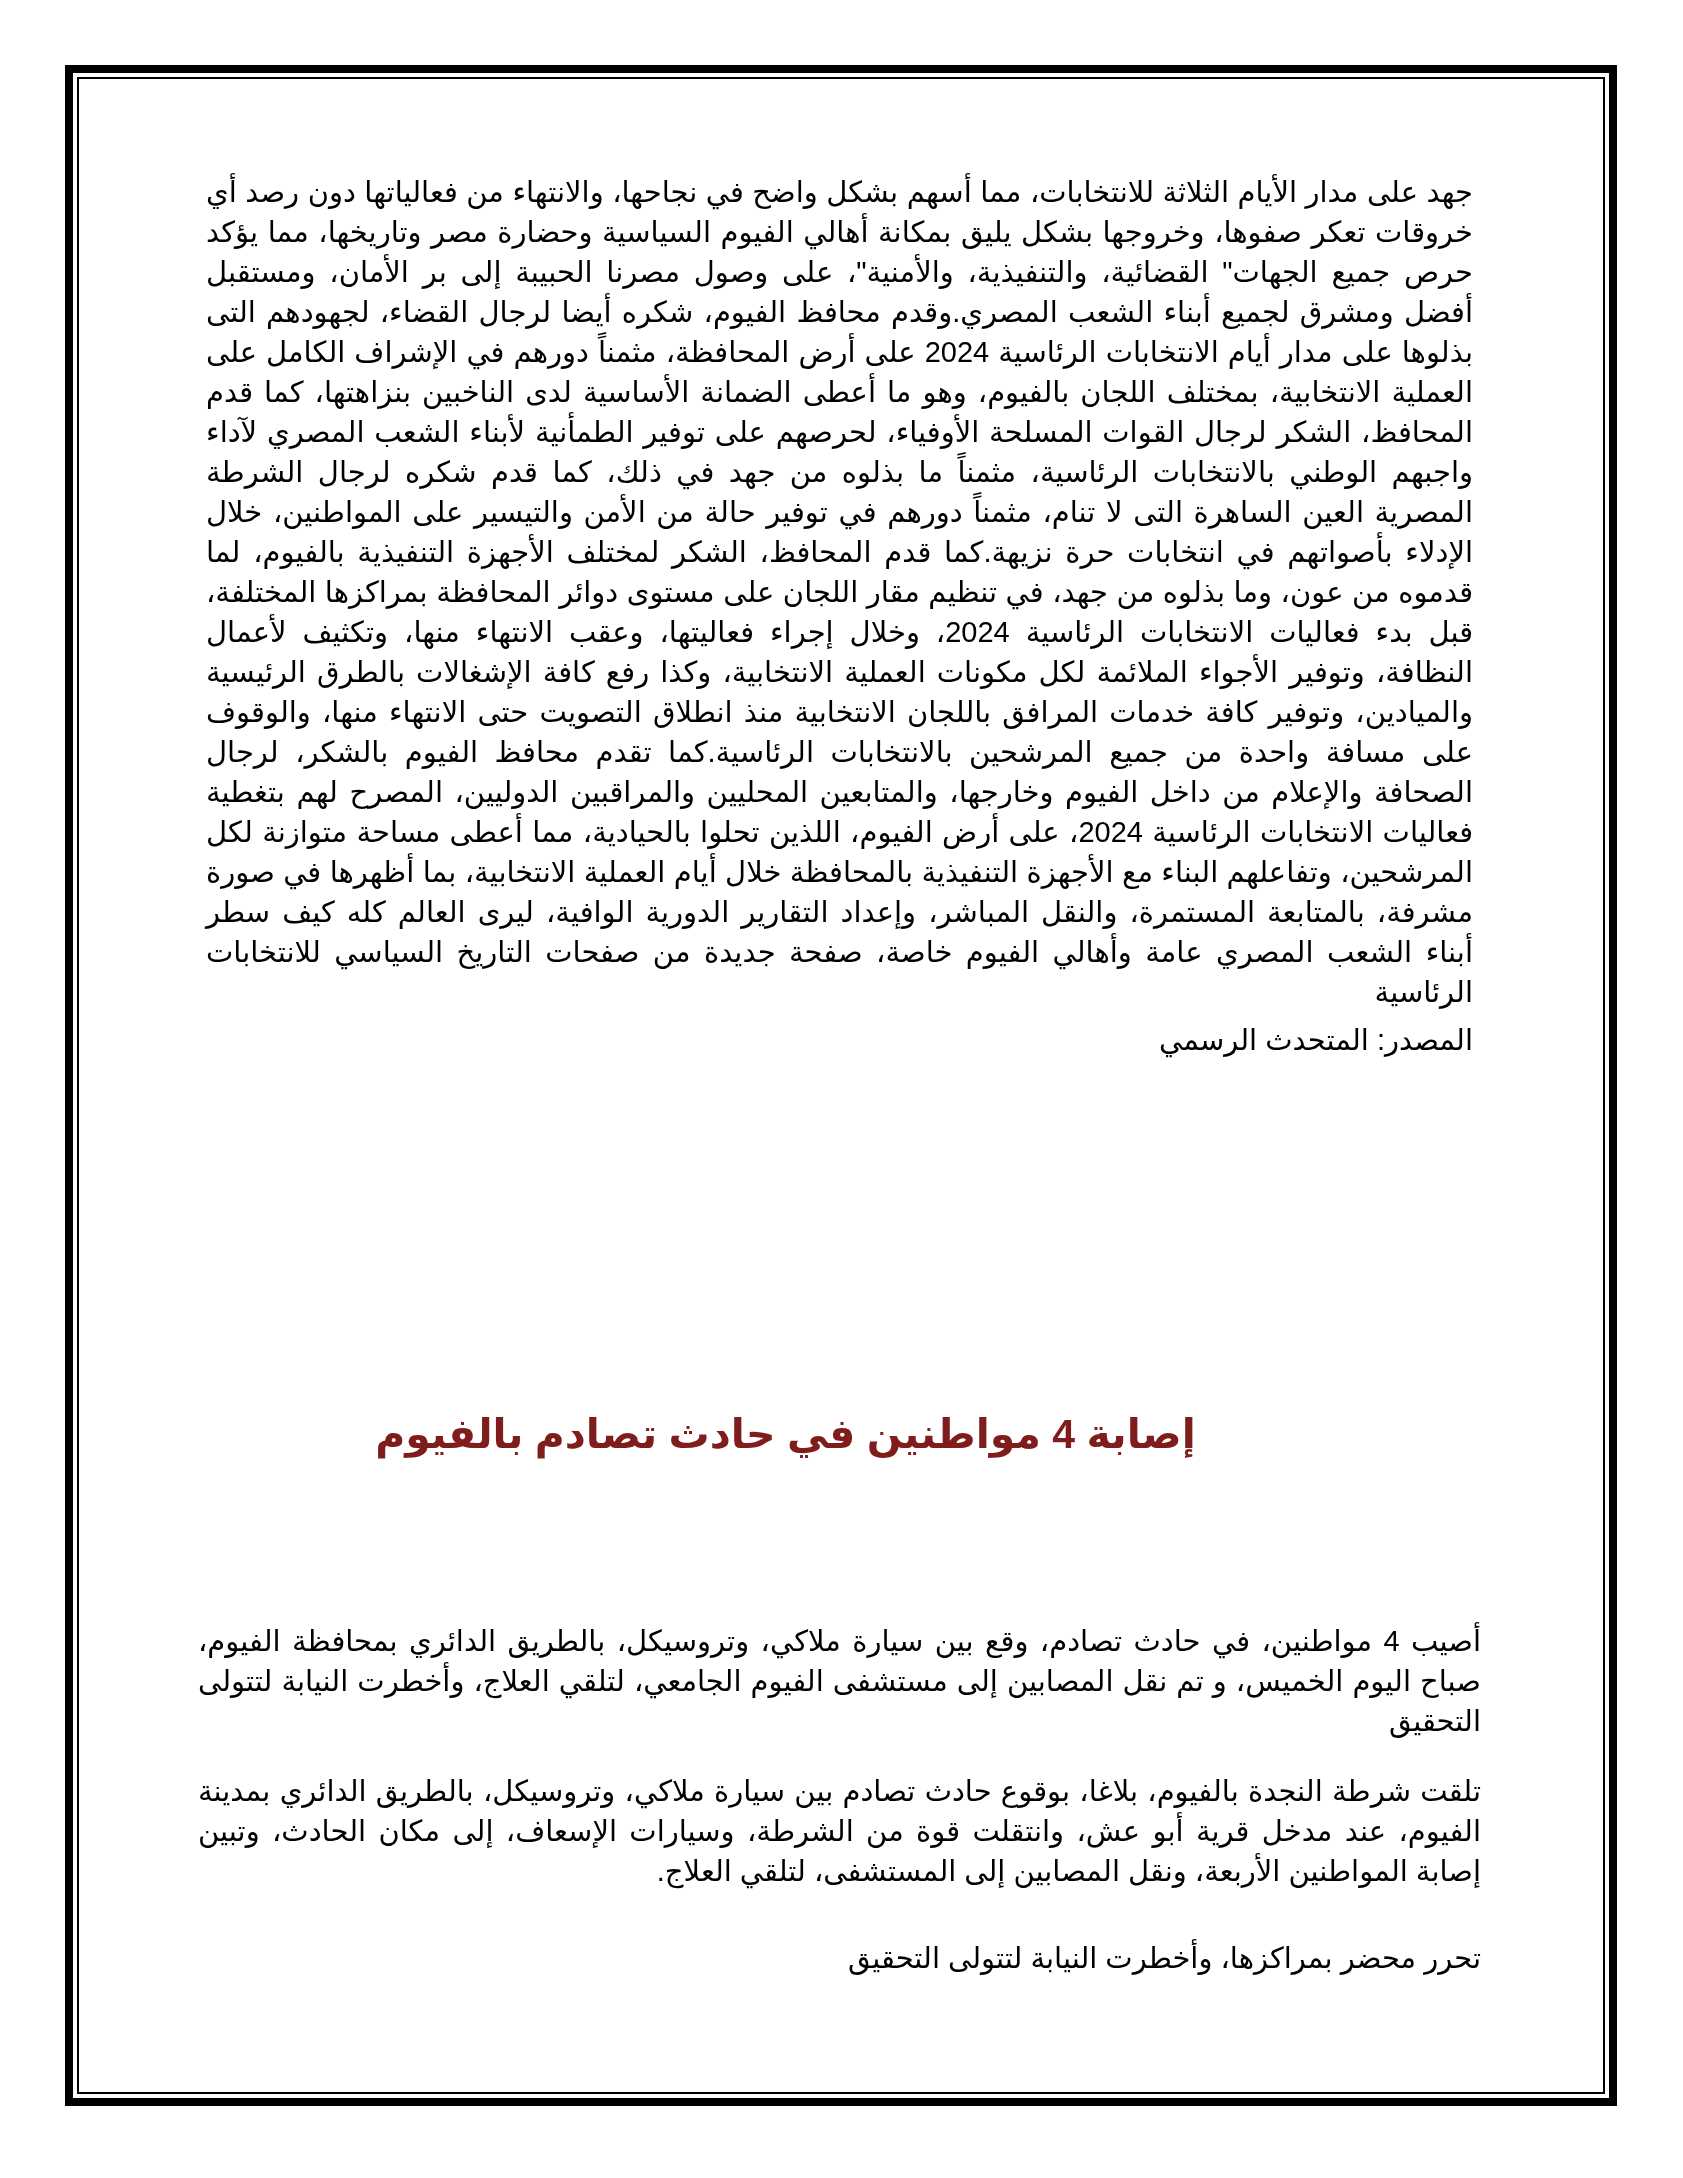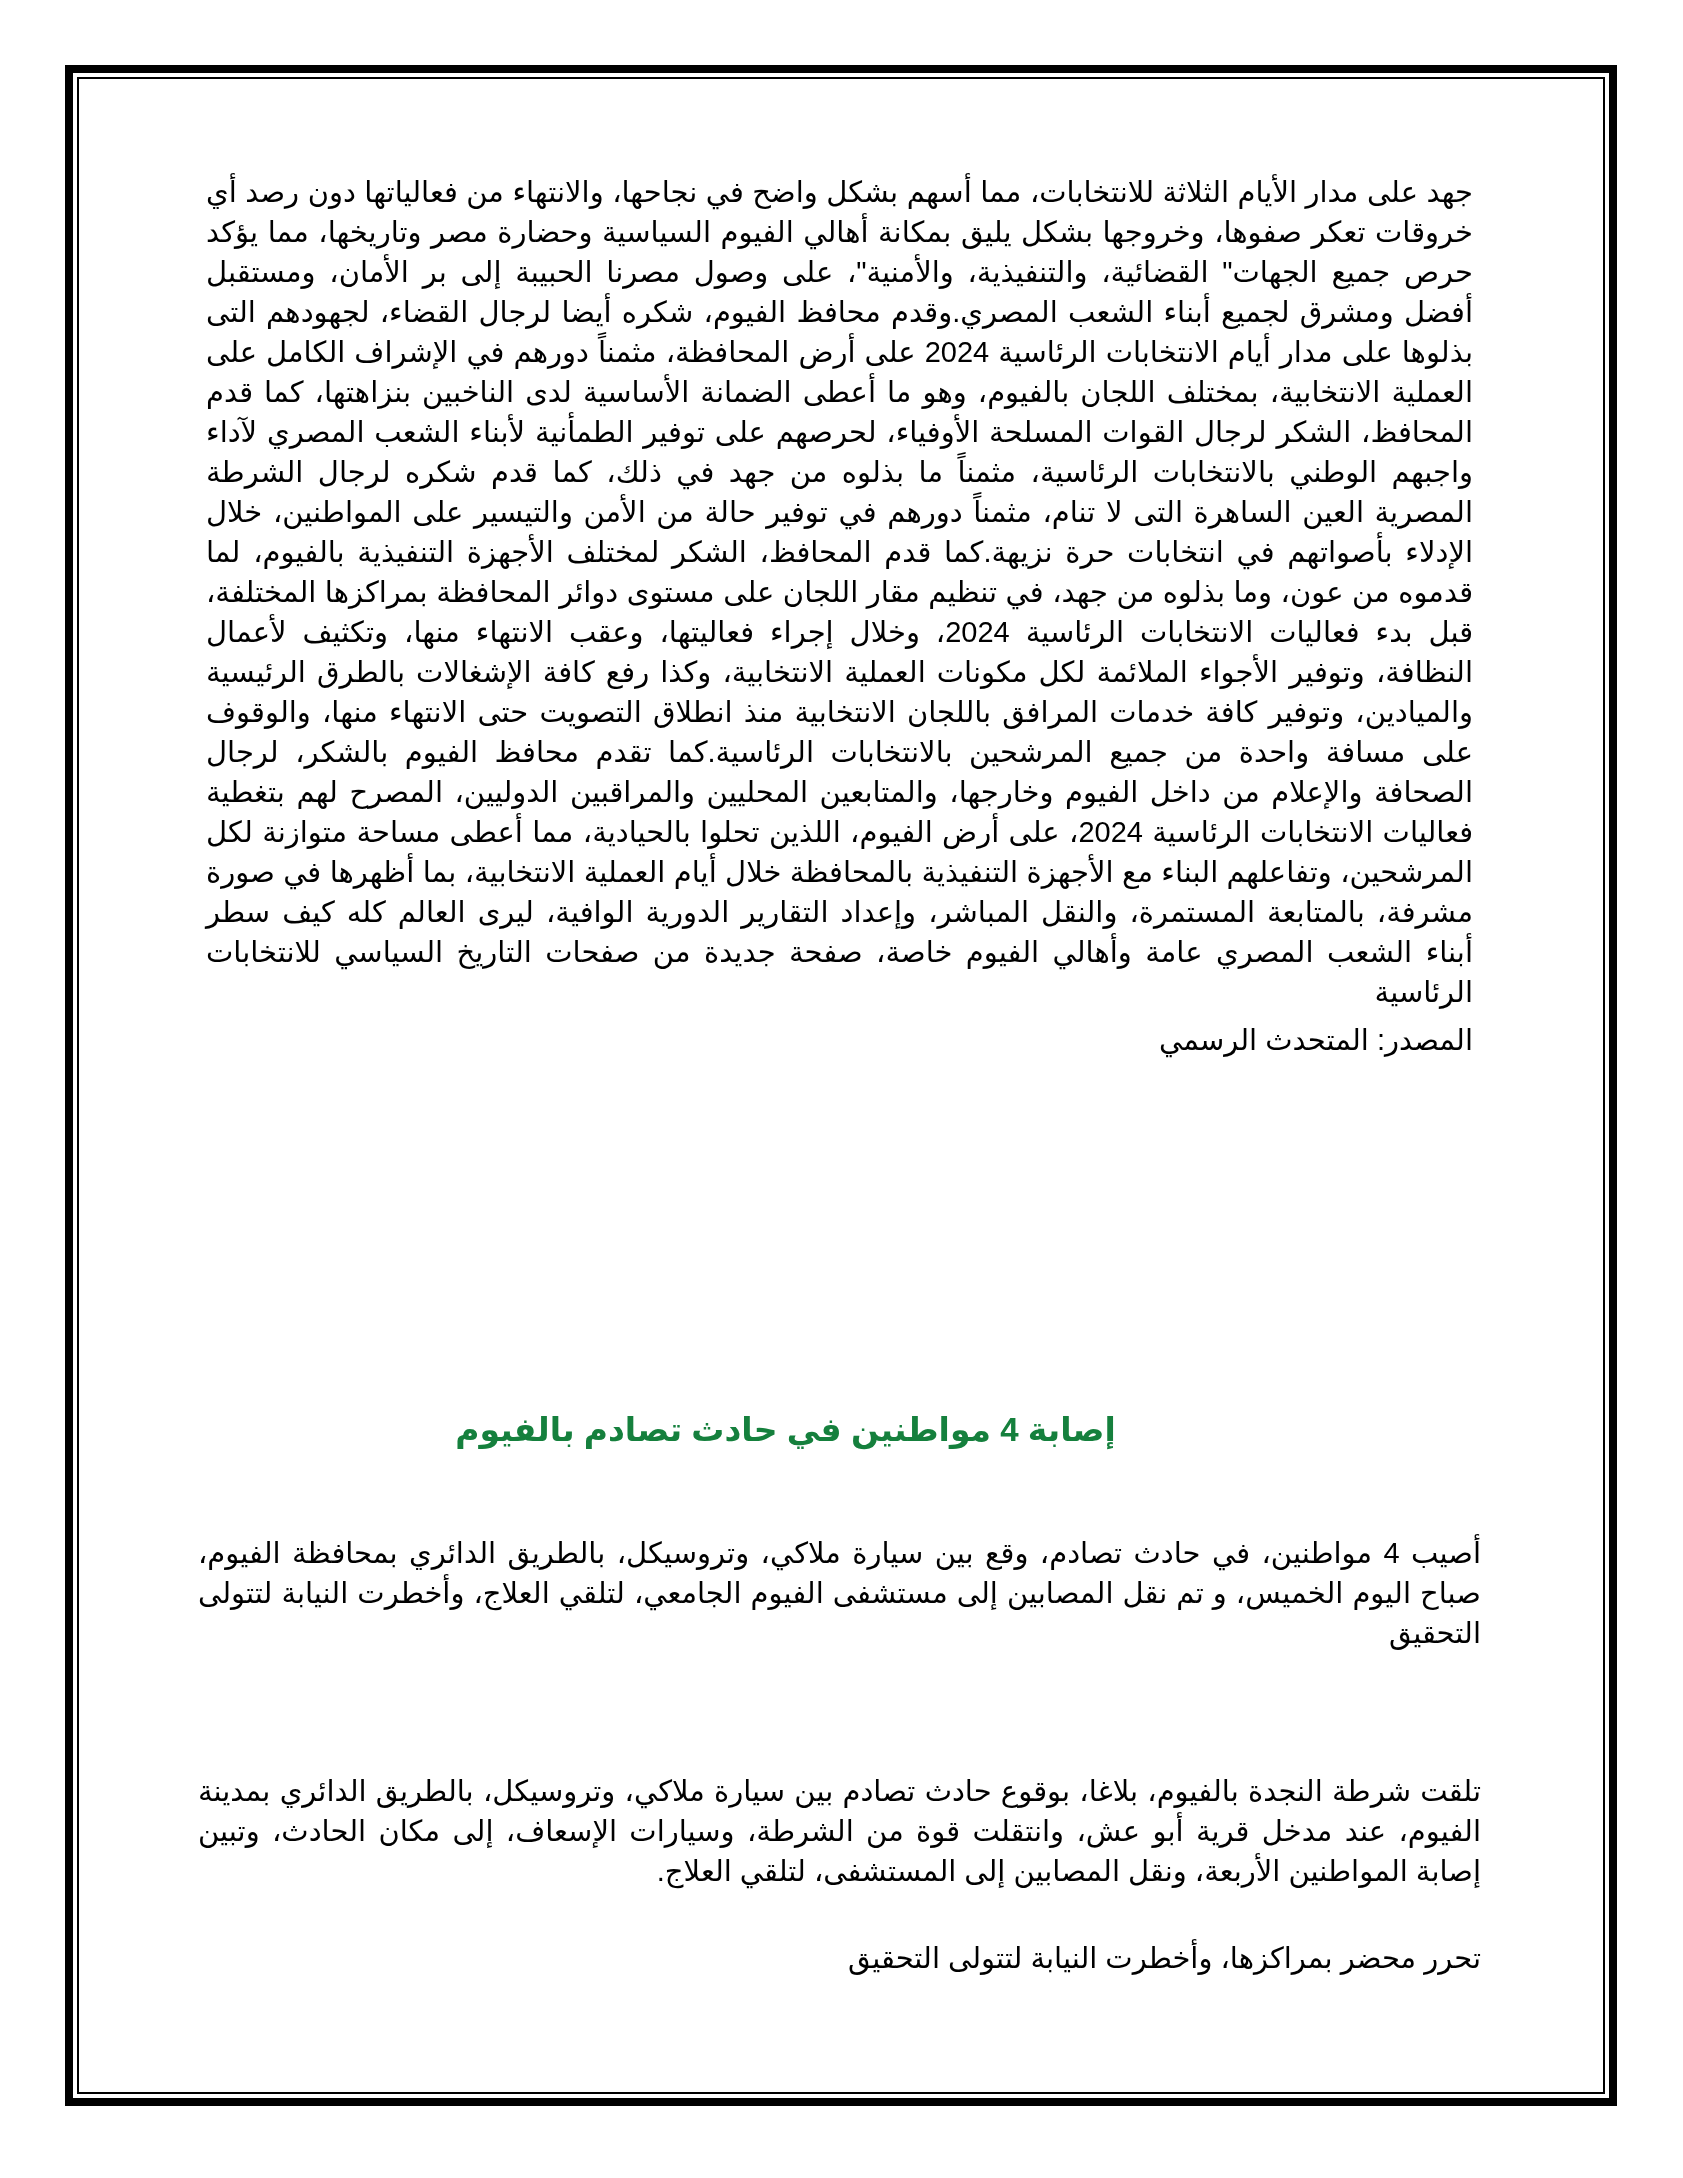--- a/index.html
+++ b/index.html
@@ -19,30 +19,30 @@
       font-size: 29px; line-height: 40px; color: #000;
     }
     .content p { margin: 8px; }
     .para-main { text-align-last: right; }
     .source { margin-top: 0; }
     .date { margin-top: 26px; font-size: 29px; }
     .news-title {
       position: absolute; left: 198px; width: 1283px; top: 1410px;
       direction: rtl; text-align: center;
       font-family: "Liberation Sans", "DejaVu Sans", sans-serif;
-      font-size: 33px; font-weight: bold; color: #15803d;
+      font-size: 41px; font-weight: bold; color: #7f1d1d;
     }
     .news-title span { display: inline-block; transform: translateX(-54px); }
     .news-body {
       position: absolute; left: 198px; width: 1283px;
       direction: rtl; text-align: justify; text-align-last: right;
       font-family: "Liberation Sans", "DejaVu Sans", sans-serif;
       font-size: 29px; line-height: 40px; color: #000;
     }
-    .nb1 { top: 1504px; }
+    .nb1 { top: 1592px; }
     .nb2 { top: 1742px; }
     .nb3 { top: 1909px; padding-right: 6px; }
   </style>
 </head>
 <body>
 
 <div class="frame-outer">
   <div class="frame-inner"></div>
 </div>
 

